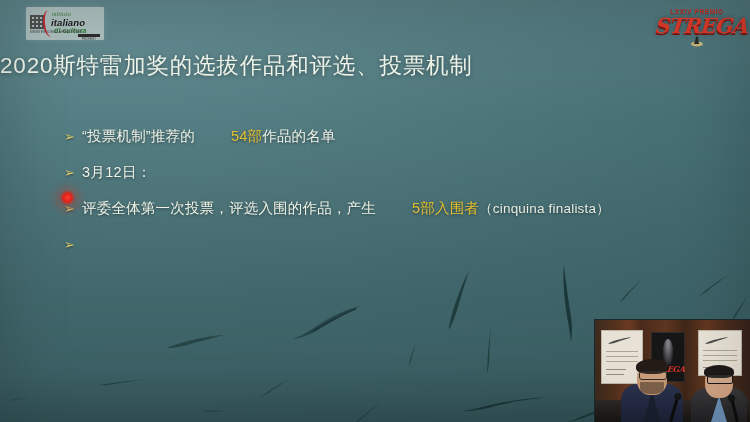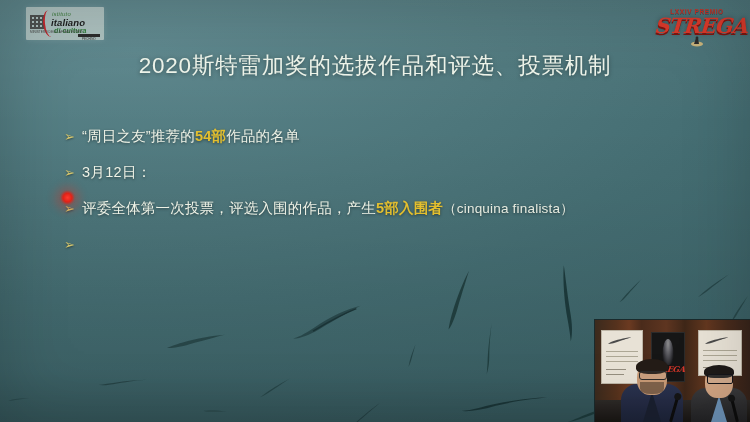--- a/index.html
+++ b/index.html
@@ -97,21 +97,21 @@
     text-shadow:0 1.5px 0 #7d1510, 0 0 5px rgba(0,0,0,.35);
     transform:skewX(-6deg);
   }
   #strega-logo .witch{
     position:absolute;left:50%;top:34px;transform:translateX(-50%);
     width:14px;height:11px;
   }
 
   
   #title{
-    position:absolute;left:0;right:0;top:50px;text-align:center;
+    position:absolute;left:0;right:0;top:50px;text-align:left;
     color:#edf3e9;
     font-size:22.5px;
     letter-spacing:.8px;
     text-shadow:0 1px 4px rgba(0,0,0,.40);
     white-space:nowrap;
   }
 
   
   #bullets{
     position:absolute;left:64px;top:118px;right:40px;
@@ -135,21 +135,21 @@
     font-size:14.5px;
     letter-spacing:.3px;
     text-shadow:0 1px 3px rgba(0,0,0,.45);
   }
   .body{
     color:#eef2e6;
     font-size:14.5px;
     letter-spacing:.2px;
     text-shadow:0 1px 3px rgba(0,0,0,.45);
   }
-  .hl{ color:#e3bf2e; font-weight:bold; }
+  .hl{ color:#e3bf2e; font-weight:normal;margin-left:36px; }
   .ital{ color:#e6ebe0; font-size:13.5px; }
 
   
   #laser{
     position:absolute;left:59px;top:190px;width:17px;height:17px;
     border-radius:50%;
     background:radial-gradient(circle at 50% 45%, #ff3b2e 0%, #e02318 34%, rgba(214,40,28,.34) 56%, rgba(200,40,30,.10) 76%, rgba(200,40,30,0) 100%);
     box-shadow:0 0 9px 4px rgba(226,45,32,.28);
     pointer-events:none;
   }
@@ -392,21 +392,21 @@
       <circle cx="7" cy="2" r="1.4" fill="#2b2b2b"></circle>
     </svg>
   </div>
 
   <div id="title">2020斯特雷加奖的选拔作品和评选、投票机制</div>
 
   <div id="bullets">
 
     <div class="row">
       <span class="arrow">➢</span>
-      <span class="body"><span>“周日之友”推荐的</span><span class="hl">54部</span><span>作品的名单</span><span class="ital"></span></span>
+      <span class="body"><span>“投票机制”推荐的</span><span class="hl">54部</span><span>作品的名单</span><span class="ital"></span></span>
     </div>
 
     <div class="row">
       <span class="arrow">➢</span>
       <span class="date">3月12日：</span>
     </div>
 
     <div class="row">
       <span class="arrow">➢</span>
       <span class="body"><span>评委全体第一次投票，评选入围的作品，产生</span><span class="hl">5部入围者</span><span></span><span class="ital">（cinquina finalista）</span></span>

